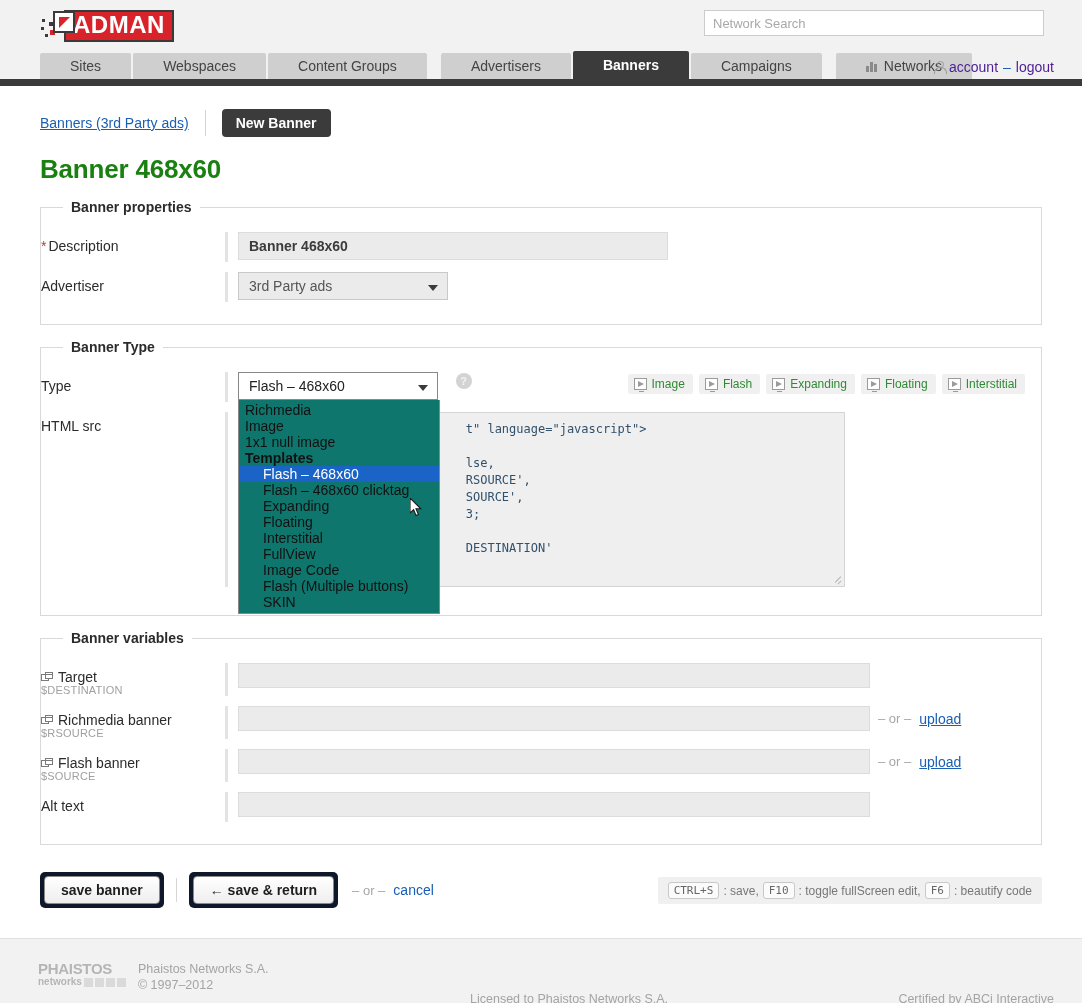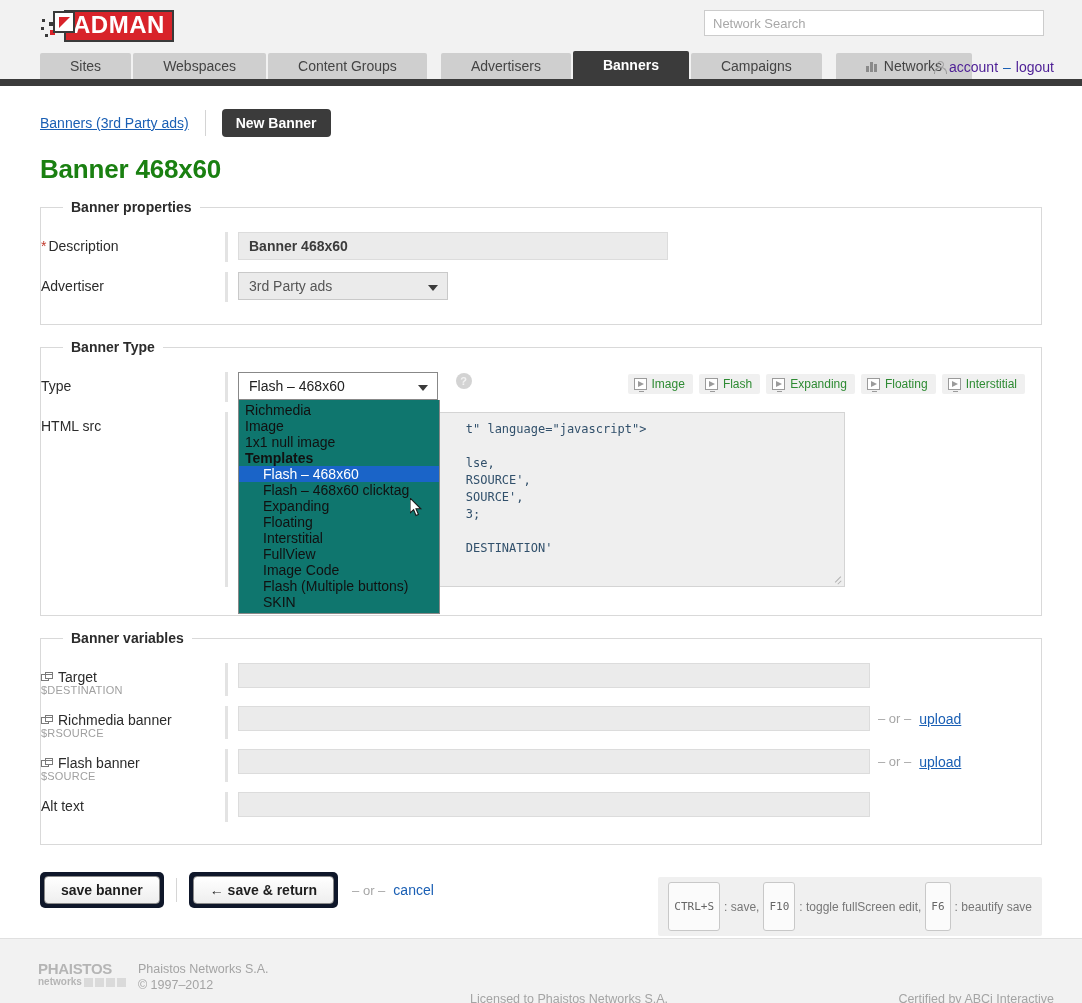--- a/index.html
+++ b/index.html
@@ -416,21 +416,21 @@
     padding: 5px 10px;
     font-size: 12px;
     color: #777;
     display:flex; align-items:center; gap:4px;
     border-radius: 2px;
   }
   .kbd {
     border: 1px solid #c8c8c8;
     background: #fbfbfb;
     border-radius: 3px;
-    padding: 17px 5px;
+    padding: 1px 5px;
     font-family: "DejaVu Sans Mono", monospace;
     font-size: 11px;
     color: #666;
   }
 
   
   #footer {
     position: absolute;
     left: 0; bottom: 0;
     width: 1082px;
@@ -692,21 +692,21 @@
   </span>
   <span class="orsep" style="margin-left:14px;">– or –</span>
   <span id="cancel-link">cancel</span>
 
   <div id="hints">
     <span class="kbd">CTRL+S</span>
     <span>: save,</span>
     <span class="kbd">F10</span>
     <span>: toggle fullScreen edit,</span>
     <span class="kbd">F6</span>
-    <span>: beautify save</span>
+    <span>: beautify code</span>
   </div>
 </div>
 
 <div id="footer">
   <div id="footer-left">
     <div id="ph-logo">
       <div class="ph1">PHAISTOS</div>
       <div class="ph2">
         <b>networks</b>
         <span class="sq"></span>

